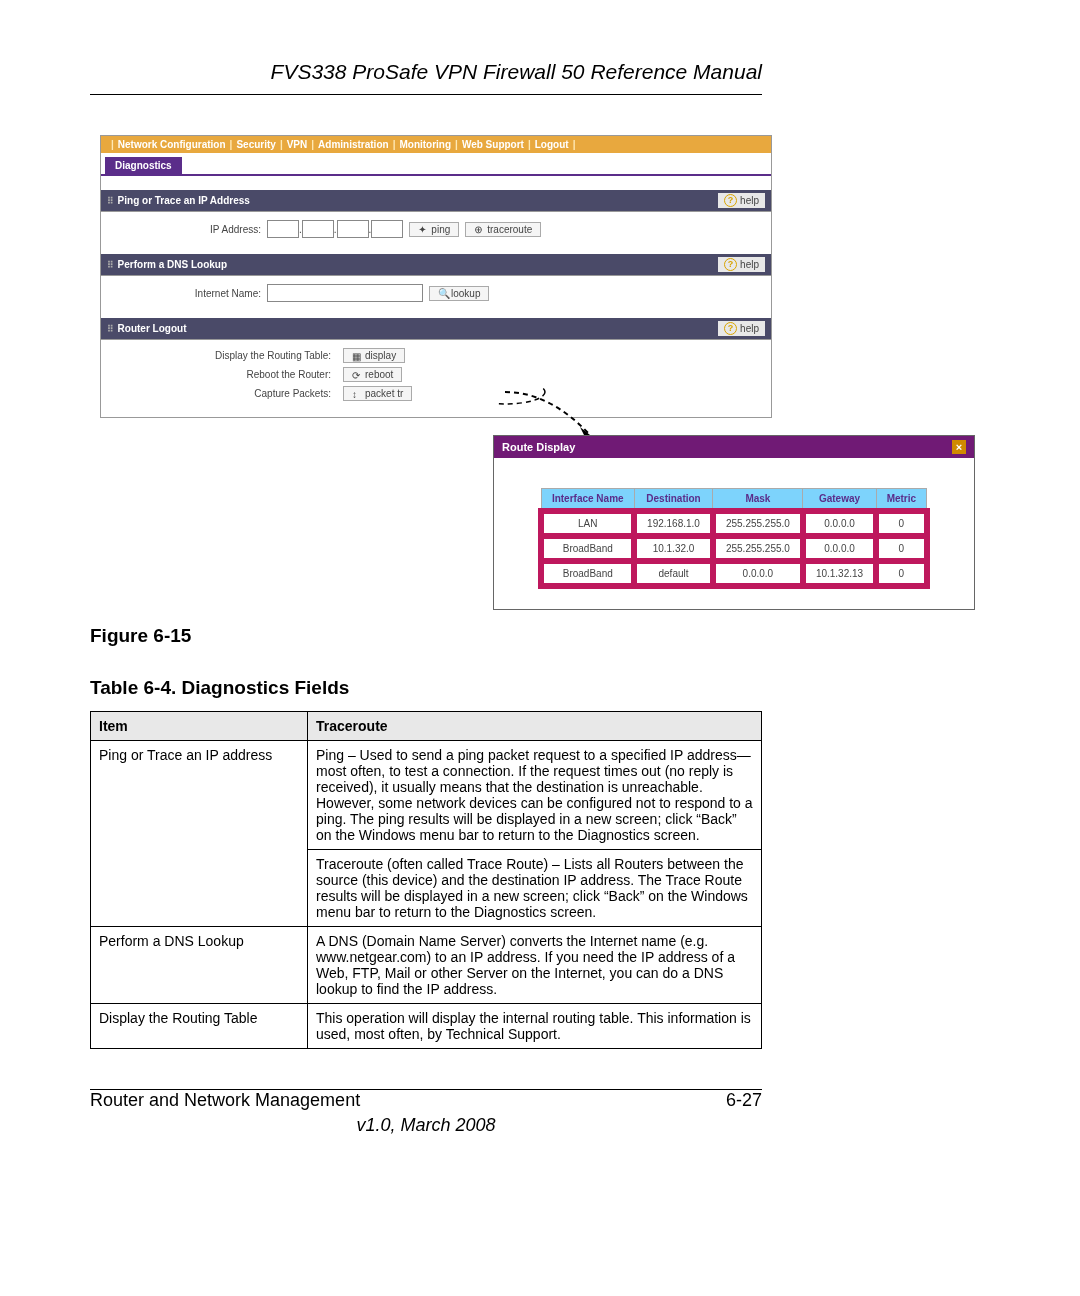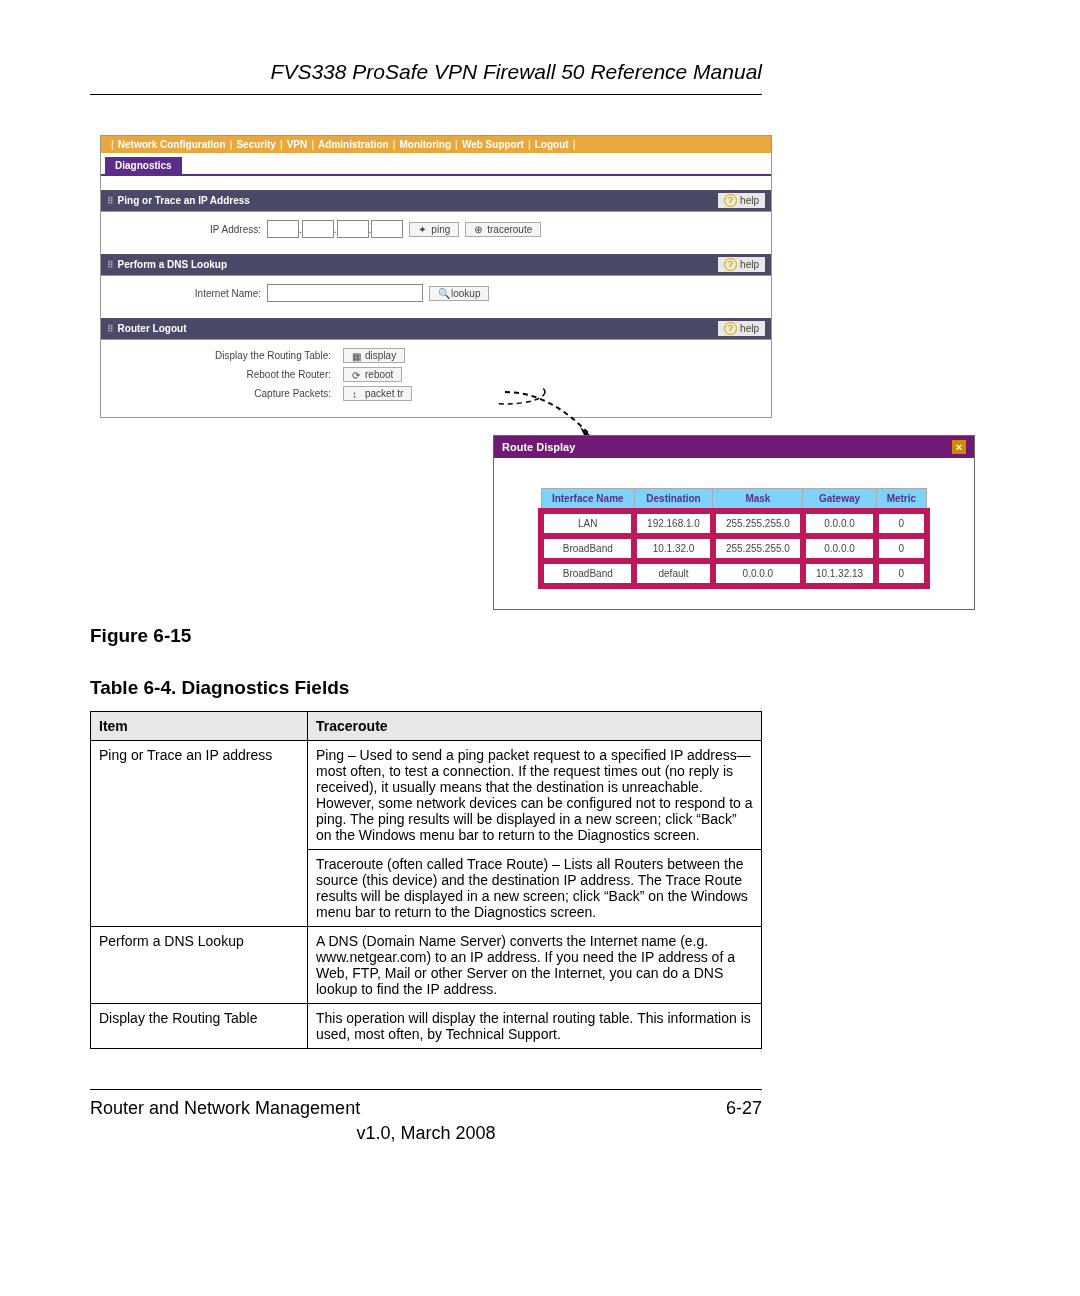--- a/index.html
+++ b/index.html
@@ -37,22 +37,22 @@
   .route-table th{ color:#5b2d8a; font-weight:bold; padding:4px 10px; border:1px solid #aaa; background:#7dd3fc;}
   .route-table td{ padding:4px 10px; border:6px solid #be185d; text-align:center;}
   
   .arrow-svg{ position:absolute; top:252px; left:395px; pointer-events:none;}
   
   .fig-caption{ font-weight:bold; font-size:19px; margin-top:10px;}
   .table-caption{ font-weight:bold; font-size:19px; margin-top:30px; margin-bottom:12px;}
   table.fields{ border-collapse:collapse; width:100%; font-size:14px;}
   table.fields th, table.fields td{ border:1px solid #000; padding:6px 8px; vertical-align:top; text-align:left;}
   table.fields th{ background:#e8e8e8; font-weight:bold;}
-  .footer-row{ display:flex; justify-content:space-between; font-size:18px; margin-top:8px;}
-  .footer-version{ text-align:center; font-size:18px; margin-top:4px;}
+  .footer-row{ display:flex; justify-content:space-between; font-size:18px; }
+  .footer-version{ text-align:center; font-style:italic; font-size:18px; margin-top:4px;}
   .dots::before{content:"⠿"; color:#aaa; margin-right:4px; font-size:9px;}
 </style>
 </head>
 <body>
 
 <div class="page">
   <div class="header-title">FVS338 ProSafe VPN Firewall 50 Reference Manual</div>
   <div class="hr"></div>
 
   <div class="figure-wrap">

